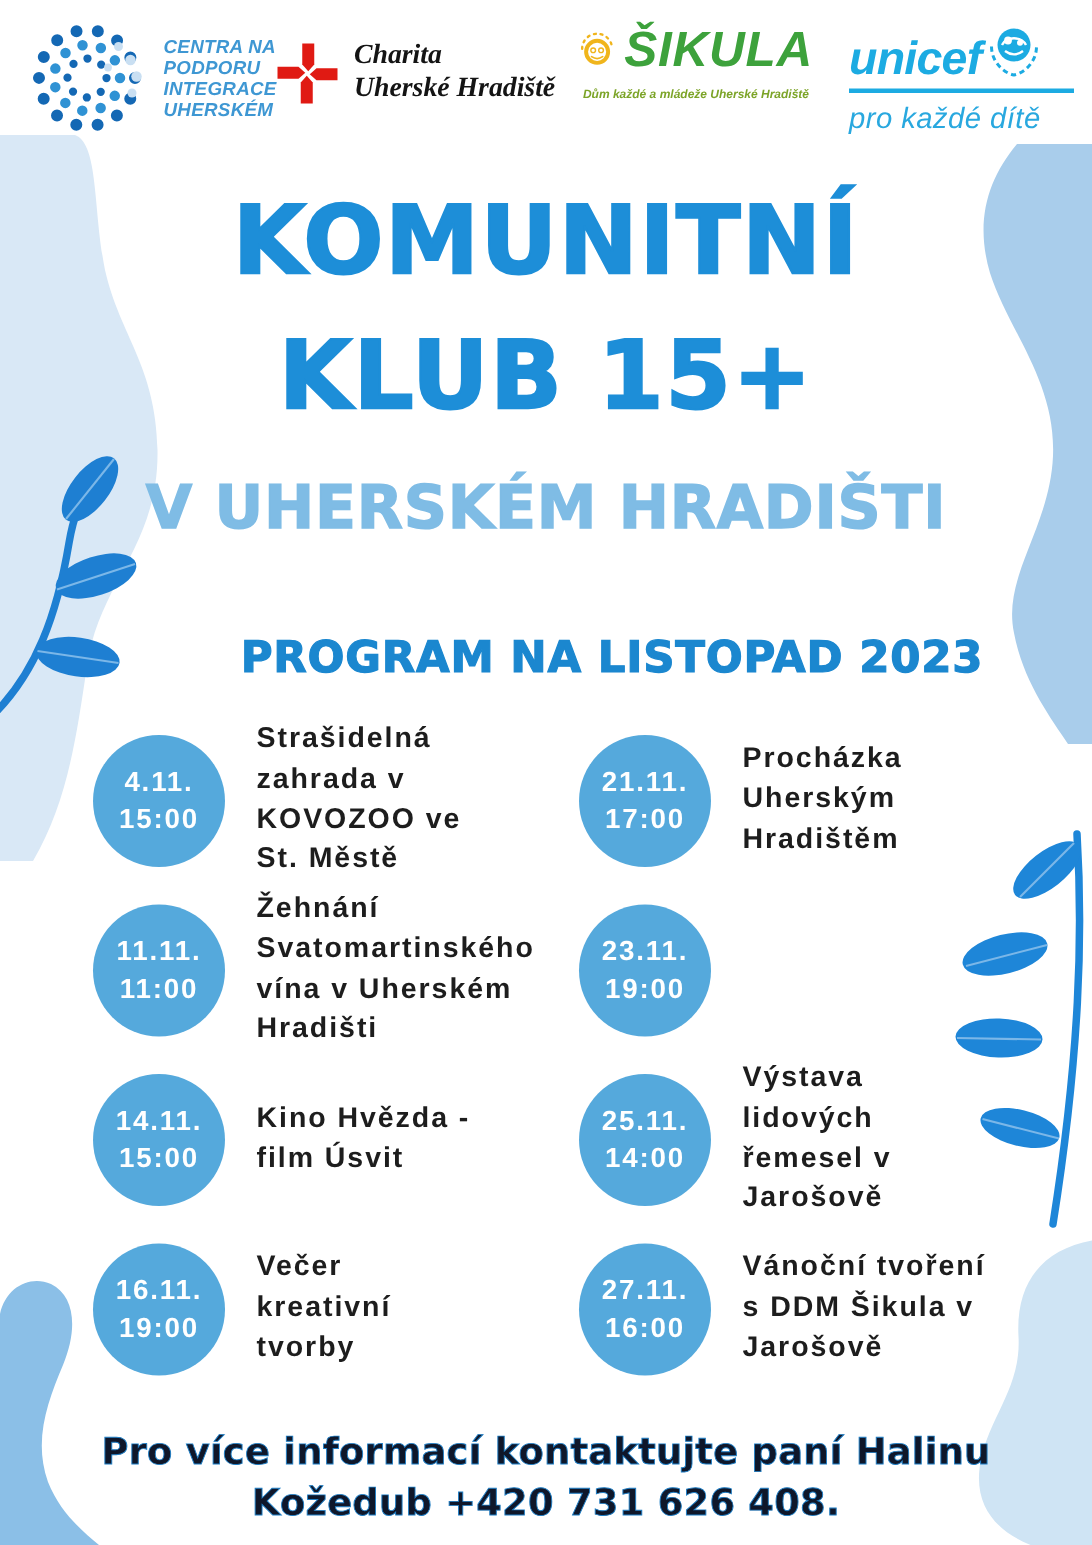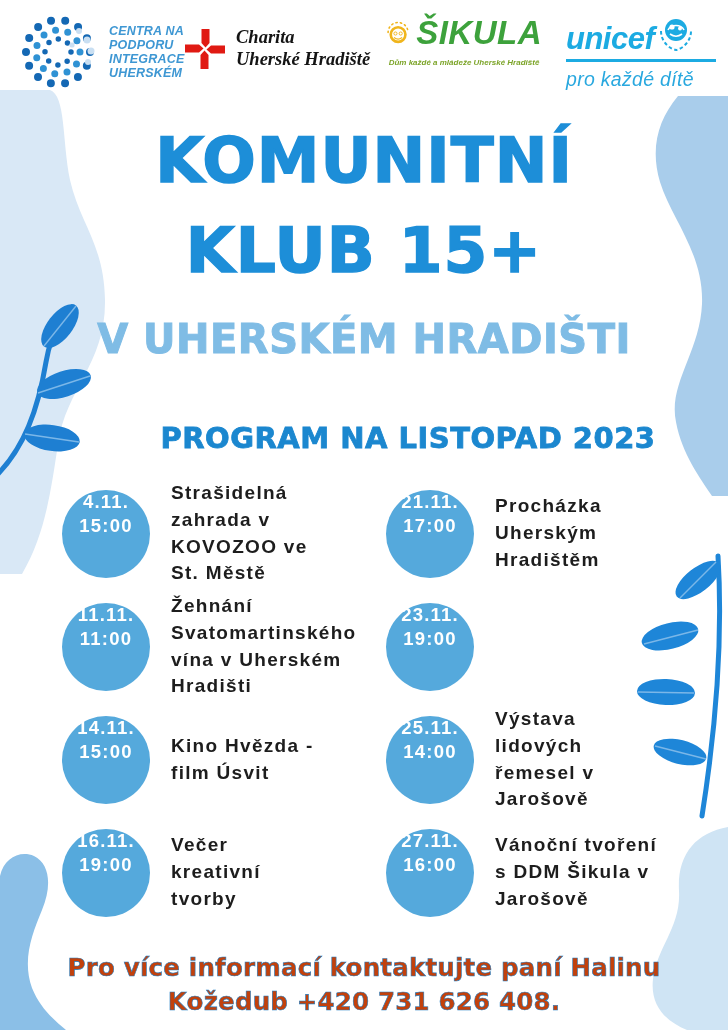--- a/index.html
+++ b/index.html
@@ -51,32 +51,32 @@
     color:#1b87cf; font-size:29px; letter-spacing:.5px; top:421px;padding-left:44px;
     -webkit-text-stroke:.8px #1b87cf;
   }
 
   .col { position:absolute; top:477px; display:flex; flex-direction:column; z-index:1; }
   .col-left  { left:62px;  width:312px; }
   .col-right { left:386px; width:330px; }
   .event { display:flex; align-items:center; gap:21px; height:113px; }
   .event-circle {
     width:88px; height:88px; border-radius:50%; background:#55a9dc; color:#fff;
-    display:flex; flex-direction:column; align-items:center; 
+    display:flex; flex-direction:column; align-items:center; justify-content:center;
     font-weight:bold; font-size:18.5px; letter-spacing:1.2px; line-height:1.35; flex-shrink:0;
   }
   .event-title {
     font-weight:bold; font-size:19px; letter-spacing:1.3px; line-height:1.42;
     color:#1d1d1d; white-space:pre-line;
   }
 
   .contact {
     position:absolute; top:951px; left:0; width:100%; text-align:center; z-index:1;
     font-family:"DejaVu Sans", sans-serif; font-weight:bold;
-    color:#c2410c; font-size:24.5px; line-height:1.38; letter-spacing:.2px;
+    color:#0f172a; font-size:24.5px; line-height:1.38; letter-spacing:.2px;
     -webkit-text-stroke:.6px #1d7ec6;
   }
 </style>
 </head>
 <body>
 
 <div class="poster">
 
   <svg class="deco blob-top-left" width="112" height="486" viewBox="0 0 112 486">
     <path d="M0 2 L50 2 C66 8 62 52 70 92 C80 136 104 156 105 212 C106 276 66 300 58 356 C50 410 44 448 22 486 L0 486 Z" fill="#d9e8f6"></path>

